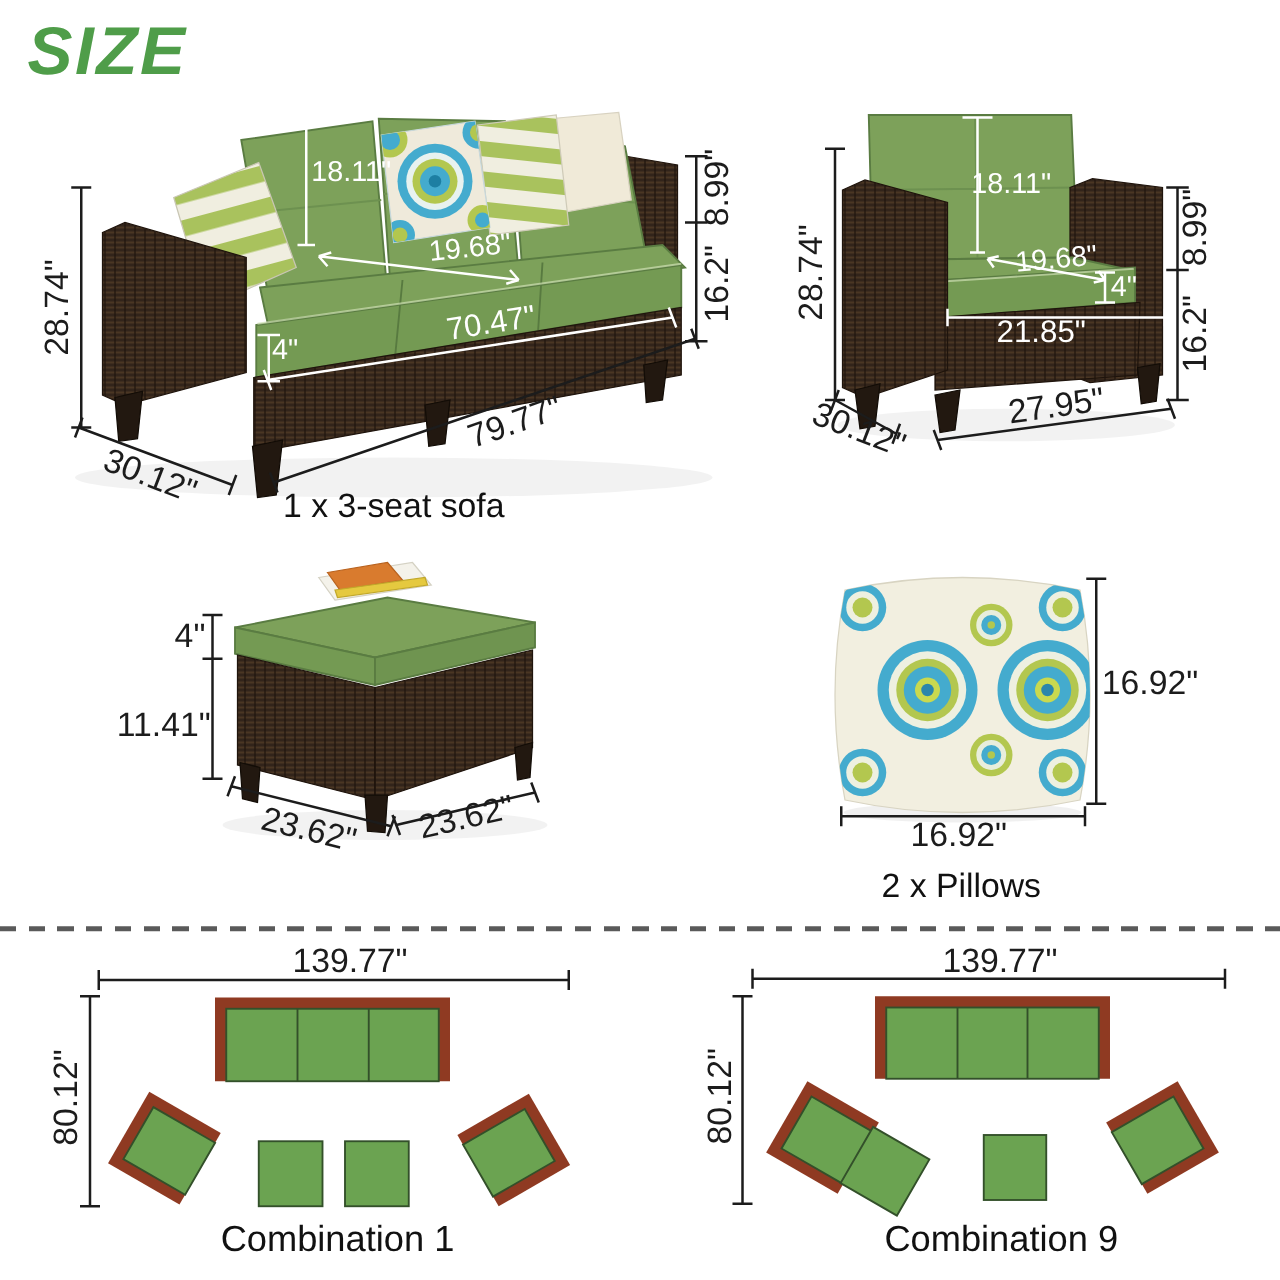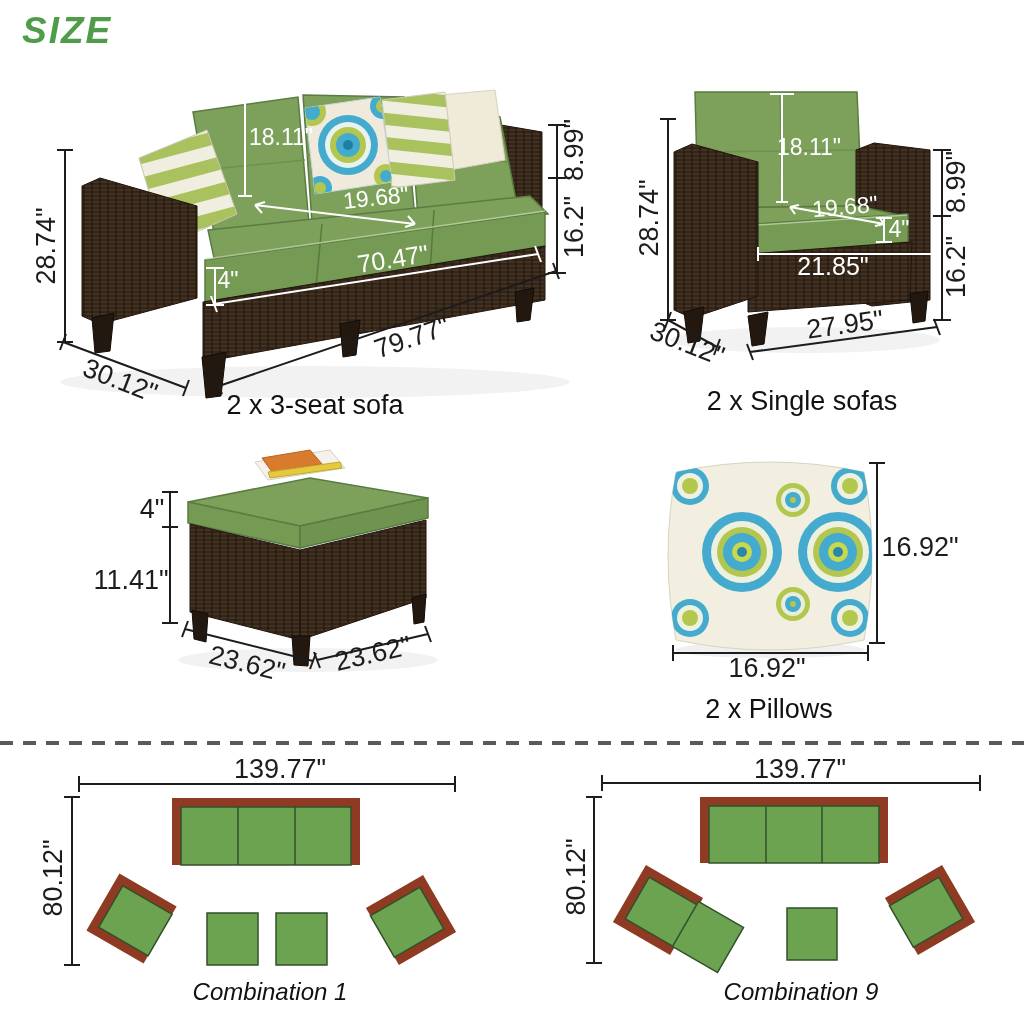--- a/index.html
+++ b/index.html
@@ -5,22 +5,22 @@
   html,body{margin:0;padding:0;background:#fff;}
   #canvas{position:relative;width:1024px;height:1024px;background:#ffffff;overflow:hidden;
           font-family:"Liberation Sans",sans-serif;}
   section{position:absolute;inset:0;pointer-events:none;}
   svg{position:absolute;}
   .dim{position:absolute;white-space:nowrap;color:#1c1c1c;font-size:27px;
        transform:translate(-50%,-50%);line-height:1;}
   .dim.w{color:#ffffff;font-size:23px;}
   .caption{position:absolute;white-space:nowrap;color:#111;font-size:27px;
            transform:translate(-50%,-50%);line-height:1;}
-  .combo-caption{font-size:24px;font-style:italic;}
-  #title{position:absolute;left:22px;top:10px;font-size:37px;font-weight:bold;
+  .combo-caption{font-size:29px;}
+  #title{position:absolute;left:22px;top:10px;font-size:54px;font-weight:bold;
          font-style:italic;letter-spacing:2px;color:#4f9d49;}
   #divider{position:absolute;left:0;top:741px;width:1024px;height:4px;
            background:repeating-linear-gradient(90deg,#5a5a5a 0 13px,transparent 13px 23px);}
 </style>
 </head>
 <body>
 
 <div id="canvas">
 
   <div id="title">SIZE</div>
@@ -112,21 +112,21 @@
     </svg>
     <span class="dim" style="left:46px;top:246px;transform:translate(-50%,-50%) rotate(-90deg)">28.74"</span>
     <span class="dim" style="left:120px;top:381px;transform:translate(-50%,-50%) rotate(21deg)">30.12"</span>
     <span class="dim" style="left:412px;top:338px;transform:translate(-50%,-50%) rotate(-19deg)">79.77"</span>
     <span class="dim w" style="left:393px;top:259px;font-size:25px;transform:translate(-50%,-50%) rotate(-9deg)">70.47"</span>
     <span class="dim w" style="left:228px;top:280px">4"</span>
     <span class="dim w" style="left:281px;top:137px">18.11"</span>
     <span class="dim w" style="left:376px;top:198px;transform:translate(-50%,-50%) rotate(-6deg)">19.68"</span>
     <span class="dim" style="left:574px;top:150px;transform:translate(-50%,-50%) rotate(-90deg)">8.99"</span>
     <span class="dim" style="left:574px;top:227px;transform:translate(-50%,-50%) rotate(-90deg)">16.2"</span>
-    <div class="caption" style="left:315px;top:405px">2 x 3-seat sofa</div>
+    <div class="caption" style="left:315px;top:405px">1 x 3-seat sofa</div>
   </section>
 
   <section>
     <svg style="left:600px;top:60px" width="424" height="372" viewBox="600 60 424 372">
       <defs>
         <pattern id="w2" width="16" height="8" patternUnits="userSpaceOnUse">
           <rect width="16" height="8" fill="#32241a"></rect>
           <path d="M0,2 H16 M0,6 H16" stroke="#4a3623" stroke-width="1.6"></path>
           <path d="M4,0 V8 M12,0 V8" stroke="#1f140c" stroke-width="1"></path>
         </pattern>
@@ -164,21 +164,20 @@
     </svg>
     <span class="dim" style="left:649px;top:218px;transform:translate(-50%,-50%) rotate(-90deg)">28.74"</span>
     <span class="dim" style="left:687px;top:344px;transform:translate(-50%,-50%) rotate(21deg)">30.12"</span>
     <span class="dim" style="left:845px;top:325px;transform:translate(-50%,-50%) rotate(-8deg)">27.95"</span>
     <span class="dim w" style="left:809px;top:147px">18.11"</span>
     <span class="dim w" style="left:845px;top:207px;transform:translate(-50%,-50%) rotate(-5deg)">19.68"</span>
     <span class="dim w" style="left:899px;top:229px">4"</span>
     <span class="dim w" style="left:833px;top:266px;font-size:25px">21.85"</span>
     <span class="dim" style="left:956px;top:182px;transform:translate(-50%,-50%) rotate(-90deg)">8.99"</span>
     <span class="dim" style="left:956px;top:267px;transform:translate(-50%,-50%) rotate(-90deg)">16.2"</span>
-    <div class="caption" style="left:802px;top:401px">2 x Single sofas</div>
   </section>
 
   <section>
     <svg style="left:60px;top:440px" width="460" height="290" viewBox="60 440 460 290">
       <defs>
         <pattern id="w3" width="16" height="8" patternUnits="userSpaceOnUse">
           <rect width="16" height="8" fill="#32241a"></rect>
           <path d="M0,2 H16 M0,6 H16" stroke="#4a3623" stroke-width="1.6"></path>
           <path d="M4,0 V8 M12,0 V8" stroke="#1f140c" stroke-width="1"></path>
         </pattern>

